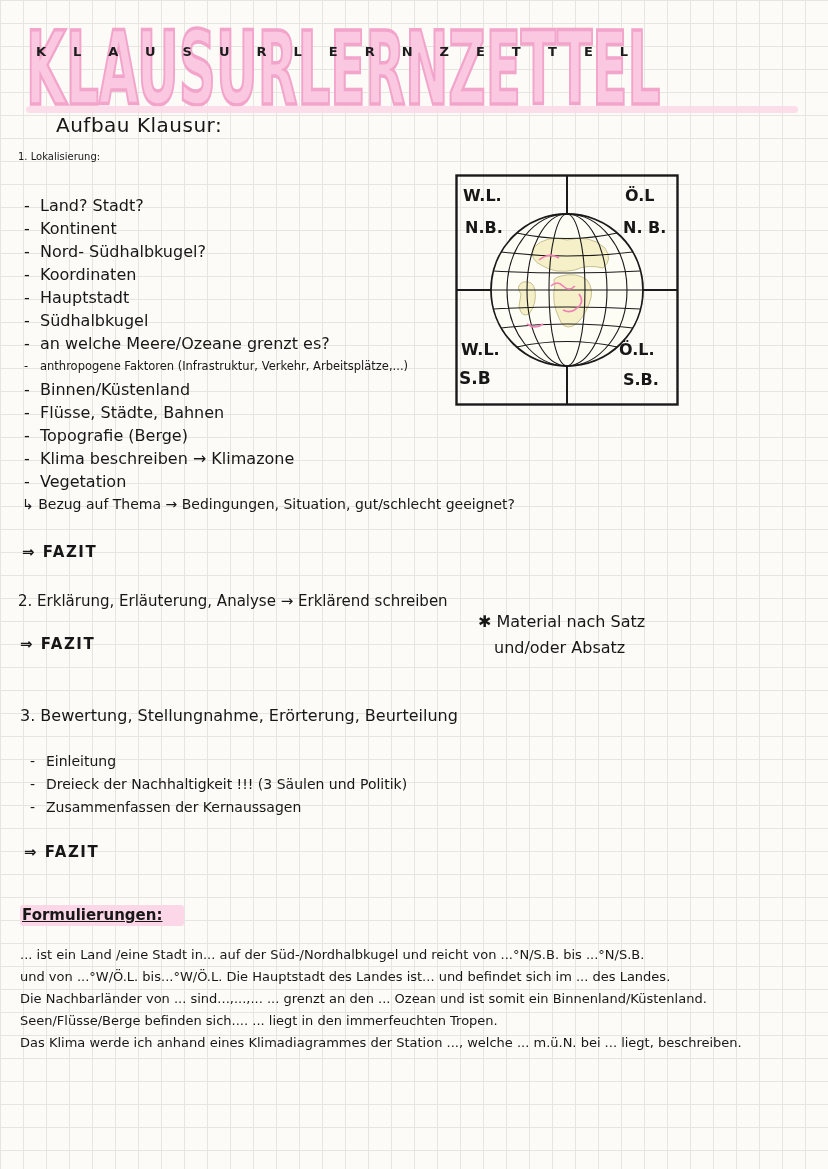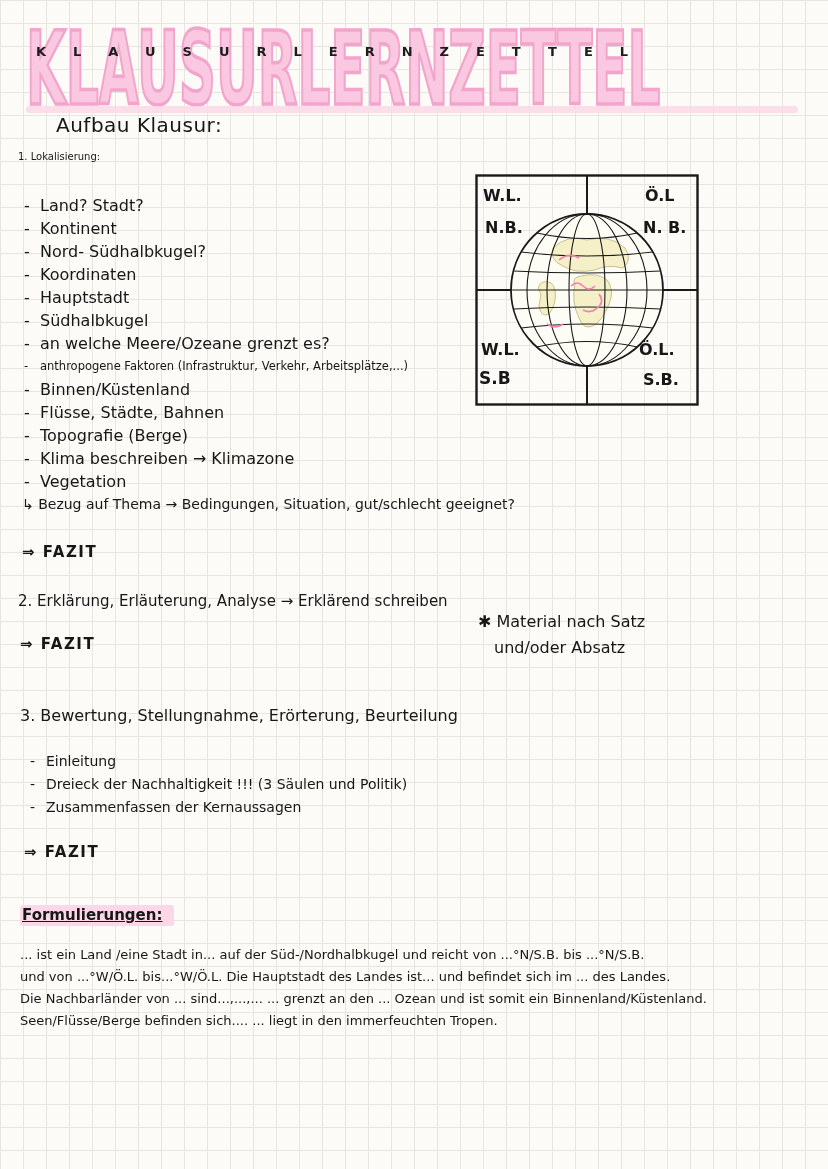--- a/index.html
+++ b/index.html
@@ -62,37 +62,37 @@
   }
   .fazit-1 { top:543px; left:22px; }
   .fazit-2 { top:635px; left:20px; }
   .fazit-3 { top:843px; left:24px; }
 
   
   .note-1 { top:612px; left:478px; font-size:16px; white-space:nowrap; }
   .note-2 { top:638px; left:494px; font-size:16px; white-space:nowrap; }
 
   
-  .globe-wrap { top:174px; left:455px; width:224px; height:220px;margin-left:20px; }
+  .globe-wrap { top:174px; left:455px; width:224px; height:220px; }
   .globe-label {
     position:absolute; font-size:16px; font-weight:bold; white-space:nowrap;
   }
   .gl-nw-long { top:12px;  left:8px; }
   .gl-ne-long { top:12px;  left:170px; }
   .gl-nw-lat  { top:44px;  left:10px; }
   .gl-ne-lat  { top:44px;  left:168px; }
   .gl-sw-long { top:166px; left:6px; }
   .gl-sw-lat  { top:194px; left:4px; font-size:17px; }
   .gl-se-long { top:166px; left:164px; }
   .gl-se-lat  { top:196px; left:168px; }
 
   
   .form-title {
     top:905px; left:20px; font-size:15px; font-weight:bold;
-    background:#fbd7e8; padding:1px 12px 2px 2px; border-radius:3px;
+    background:#fbd7e8; padding:1px 22px 2px 2px; border-radius:3px;
     text-decoration:underline;
   }
   .form-para { top:944px; left:20px; width:792px; }
   .form-line { line-height:22px; font-size:13px; white-space:nowrap; }
 </style>
 </head>
 <body>
 
 <div class="page">
 
@@ -181,15 +181,16 @@
     <div class="dash-item">Zusammenfassen der Kernaussagen</div>
   </div>
   <div class="abs fazit fazit-3">⇒ FAZIT</div>
 
   <div class="abs form-title">Formulierungen:</div>
   <div class="abs form-para">
     <div class="form-line">... ist ein Land /eine Stadt in... auf der Süd-/Nordhalbkugel und reicht von ...°N/S.B. bis ...°N/S.B.</div>
     <div class="form-line">und von ...°W/Ö.L. bis...°W/Ö.L. Die Hauptstadt des Landes ist... und befindet sich im ... des Landes.</div>
     <div class="form-line">Die Nachbarländer von ... sind...,...,... ... grenzt an den ... Ozean und ist somit ein Binnenland/Küstenland.</div>
     <div class="form-line">Seen/Flüsse/Berge befinden sich.... ... liegt in den immerfeuchten Tropen.</div>
+    <div class="form-line">Das Klima werde ich anhand eines Klimadiagrammes der Station ..., welche ... m.ü.N. bei ... liegt, beschreiben.</div>
   </div>
 
 </div>
 
 </body></html>

